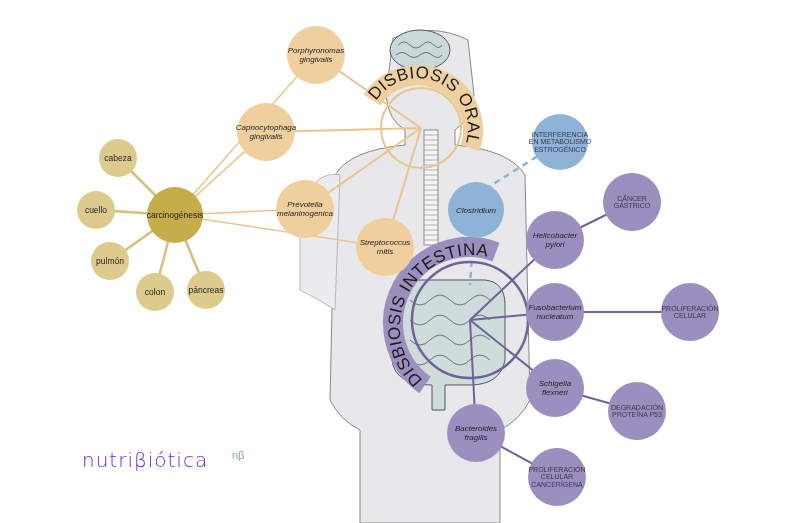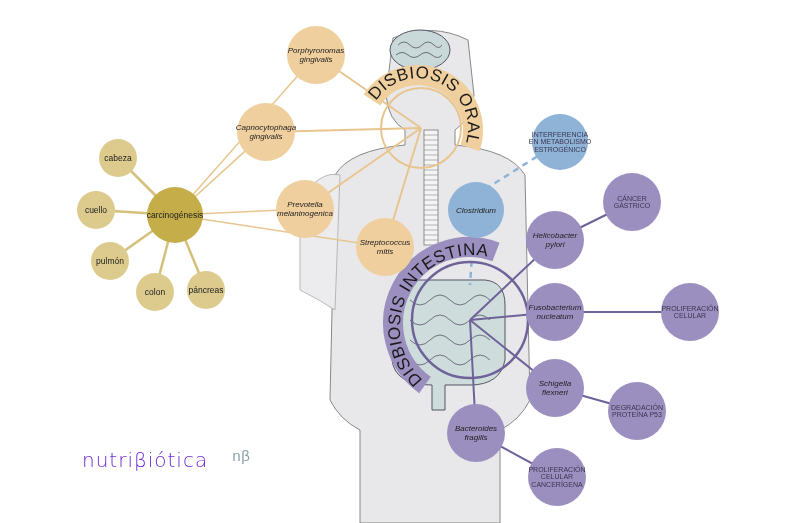--- a/index.html
+++ b/index.html
@@ -5,22 +5,22 @@
   html, body { margin: 0; padding: 0; background: #ffffff; }
   body { width: 800px; height: 523px; position: relative; overflow: hidden;
          font-family: "Liberation Sans", sans-serif; }
   #stage { position: absolute; left: 0; top: 0; width: 800px; height: 523px; }
   .node-label { font-family: "Liberation Sans", sans-serif; fill: #222; text-anchor: middle; }
   .italic { font-style: italic; }
   .caps { font-size: 7px; fill: #3a3550; }
   .arc-text { font-family: "Liberation Sans", sans-serif; font-size: 17px; fill: #1a1a1a; letter-spacing: 0.5px; }
   .logo { position: absolute; left: 82px; top: 448px; font-family: "DejaVu Sans", sans-serif;
           font-size: 20px; color: #6d28d9; letter-spacing: 1px; font-weight: 300; }
-  .logo-sup { position: absolute; left: 232px; top: 449px; font-family: Liberation Mono, monospace;
-          font-size: 15px; color: #8ba3ab; }
+  .logo-sup { position: absolute; left: 232px; top: 449px; font-family: Liberation Sans, sans-serif;
+          font-size: 11px; color: #8ba3ab; }
 </style>
 </head>
 <body>
 
 <svg id="stage" viewBox="0 0 800 523" xmlns="http://www.w3.org/2000/svg">
   <defs>
     <path id="oralArc" d="M 376 101 A 50 50 0 0 1 466 142" fill="none"></path>
     <path id="intArc" d="M 423 380 A 72 72 0 0 1 492 258" fill="none"></path>
   </defs>
 

